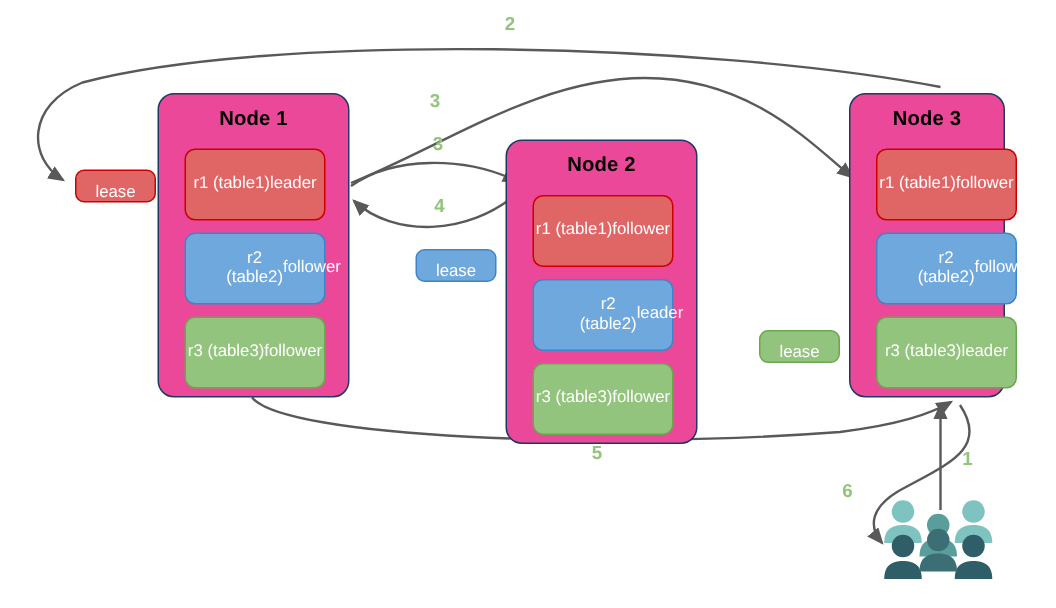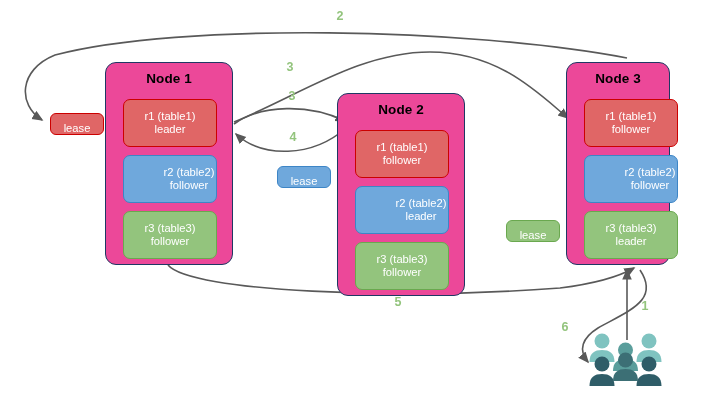--- a/index.html
+++ b/index.html
@@ -41,21 +41,21 @@
     font-size: 13.5px;
     font-weight: bold;
     color: #000000;
     letter-spacing: 0.1px;
   }
   .replica {
     position: absolute;
     box-sizing: border-box;
     border-radius: 7px;
     display: flex;
-    flex-direction: column;
+    flex-direction: row;
     align-items: center;
     justify-content: center;
     color: #ffffff;
     font-size: 11.2px;
     line-height: 13.5px;
     text-align: center;
   }
   .replica.red   { background: #e06666; border: 1.4px solid #cc0000; }
   .replica.blue  { background: #6fa8dc; border: 1.4px solid #3d85c6; padding-left: 38px; }
   .replica.green { background: #93c47d; border: 1.4px solid #6aa84f; align-items: center; }

